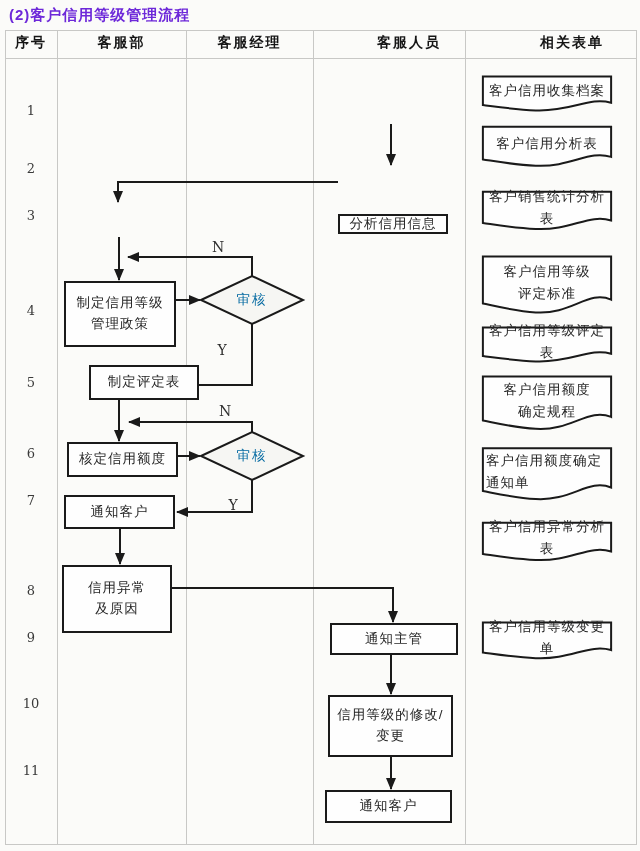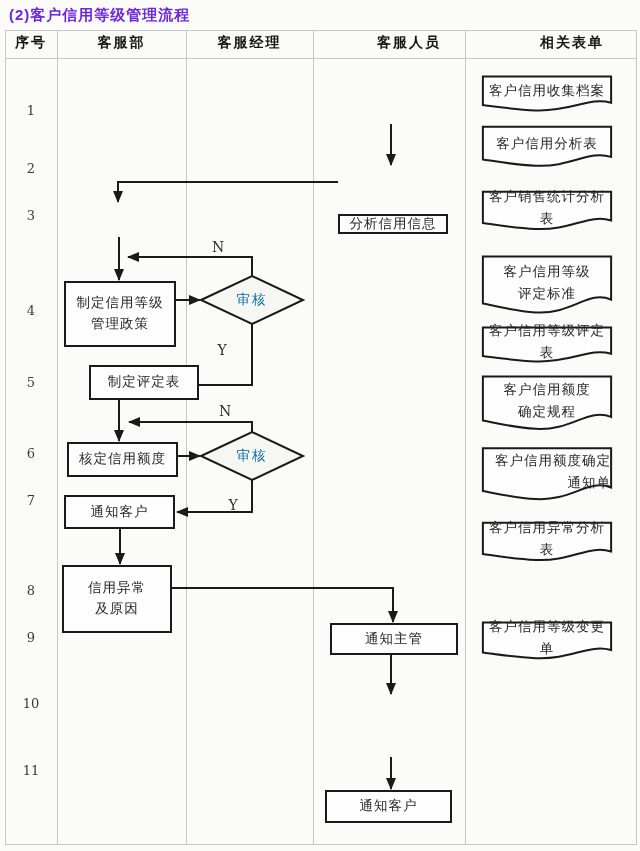--- a/index.html
+++ b/index.html
@@ -55,21 +55,21 @@
   .formdoc .ftext {
     position: relative; z-index: 2;
     display: flex; align-items: center; justify-content: center;
     width: 100%; height: 100%;
     padding: 2px 4px 11px 4px;
     text-align: center; font-size: 13.5px; line-height: 1.6;
     color: #262626; white-space: pre-line; letter-spacing: 1px;
   }
   .formdoc.leftalign .ftext {
     justify-content: flex-start; align-items: flex-start;
-    text-align: right; padding: 4px 2px 12px 5px;
+    text-align: left; padding: 4px 2px 12px 5px;
   }
   #connectors { position: absolute; left: 0; top: 0; width: 640px; height: 851px; }
 </style>
 </head>
 <body>
 
 <div id="stage">
 
   <div class="title">(2)客户信用等级管理流程</div>
 
@@ -137,20 +137,22 @@
 
   <div class="fbox" style="left:338px; top:166px; width:110px; height:20px;margin-top:48px;">分析信用信息</div>
   <div class="fbox" style="left:64px;  top:281px; width:112px; height:66px;">制定信用等级
 管理政策</div>
   <div class="fbox" style="left:64px;  top:365px; width:110px; height:35px;margin-left:25px;">制定评定表</div>
   <div class="fbox" style="left:67px;  top:442px; width:111px; height:35px;">核定信用额度</div>
   <div class="fbox" style="left:64px;  top:495px; width:111px; height:34px;">通知客户</div>
   <div class="fbox" style="left:62px;  top:565px; width:110px; height:68px;">信用异常
 及原因</div>
   <div class="fbox" style="left:330px; top:623px; width:128px; height:32px;">通知主管</div>
+  <div class="fbox" style="left:328px; top:695px; width:125px; height:62px;">信用等级的修改/
+变更</div>
   <div class="fbox" style="left:325px; top:790px; width:127px; height:33px;">通知客户</div>
 
   <div class="formdoc" style="top:75px;  height:40px;">
     <svg class="shape" viewBox="0 0 140 52" preserveAspectRatio="none">
         <path d="M2,2 H138 V36 C114,28 96,48 58,46 C36,45 15,41 2,39 Z" fill="#fefefe" stroke="#1a1a1a" stroke-width="2" vector-effect="non-scaling-stroke"></path>
       </svg>
     <div class="ftext">客户信用收集档案</div>
   </div>
   <div class="formdoc" style="top:125px; height:46px;">
     <svg class="shape" viewBox="0 0 140 52" preserveAspectRatio="none">
@@ -183,21 +185,21 @@
       </svg>
     <div class="ftext">客户信用额度
 确定规程</div>
   </div>
   <div class="formdoc leftalign" style="top:446px; height:60px;">
     <svg class="shape" viewBox="0 0 140 52" preserveAspectRatio="none">
         <path d="M2,2 H138 V36 C114,28 96,48 58,46 C36,45 15,41 2,39 Z" fill="#fefefe" stroke="#1a1a1a" stroke-width="2" vector-effect="non-scaling-stroke"></path>
       </svg>
     <div class="ftext">客户信用额度确定通知单</div>
   </div>
-  <div class="formdoc" style="top:521px; height:44px;">
+  <div class="formdoc" style="top:521px; height:44px;font-family:Liberation Mono, monospace;">
     <svg class="shape" viewBox="0 0 140 52" preserveAspectRatio="none">
         <path d="M2,2 H138 V36 C114,28 96,48 58,46 C36,45 15,41 2,39 Z" fill="#fefefe" stroke="#1a1a1a" stroke-width="2" vector-effect="non-scaling-stroke"></path>
       </svg>
     <div class="ftext">客户信用异常分析表</div>
   </div>
   <div class="formdoc" style="top:621px; height:42px;">
     <svg class="shape" viewBox="0 0 140 52" preserveAspectRatio="none">
         <path d="M2,2 H138 V36 C114,28 96,48 58,46 C36,45 15,41 2,39 Z" fill="#fefefe" stroke="#1a1a1a" stroke-width="2" vector-effect="non-scaling-stroke"></path>
       </svg>
     <div class="ftext">客户信用等级变更单</div>

